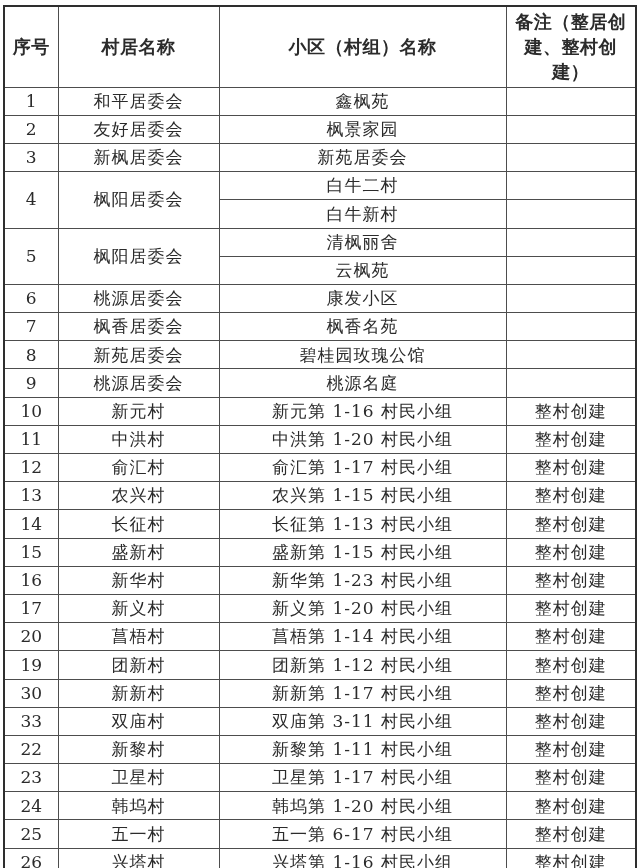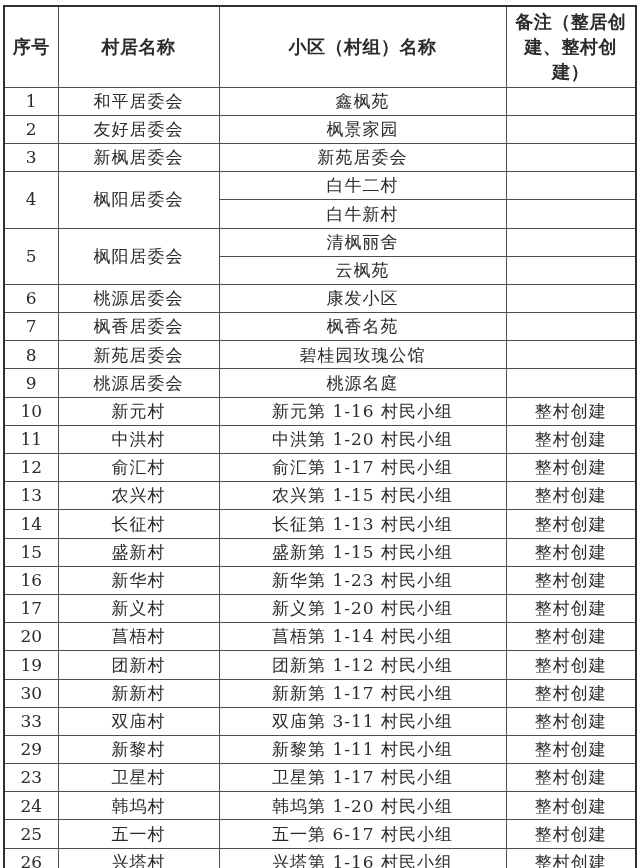--- a/index.html
+++ b/index.html
@@ -210,21 +210,21 @@
           <td class="cell-community">新新第 1-17 村民小组</td>
           <td class="cell-remark">整村创建</td>
         </tr>
         <tr>
           <td class="cell-no">33</td>
           <td class="cell-village">双庙村</td>
           <td class="cell-community">双庙第 3-11 村民小组</td>
           <td class="cell-remark">整村创建</td>
         </tr>
         <tr>
-          <td class="cell-no">29</td>
+          <td class="cell-no">22</td>
           <td class="cell-village">新黎村</td>
           <td class="cell-community">新黎第 1-11 村民小组</td>
           <td class="cell-remark">整村创建</td>
         </tr>
         <tr>
           <td class="cell-no">23</td>
           <td class="cell-village">卫星村</td>
           <td class="cell-community">卫星第 1-17 村民小组</td>
           <td class="cell-remark">整村创建</td>
         </tr>

